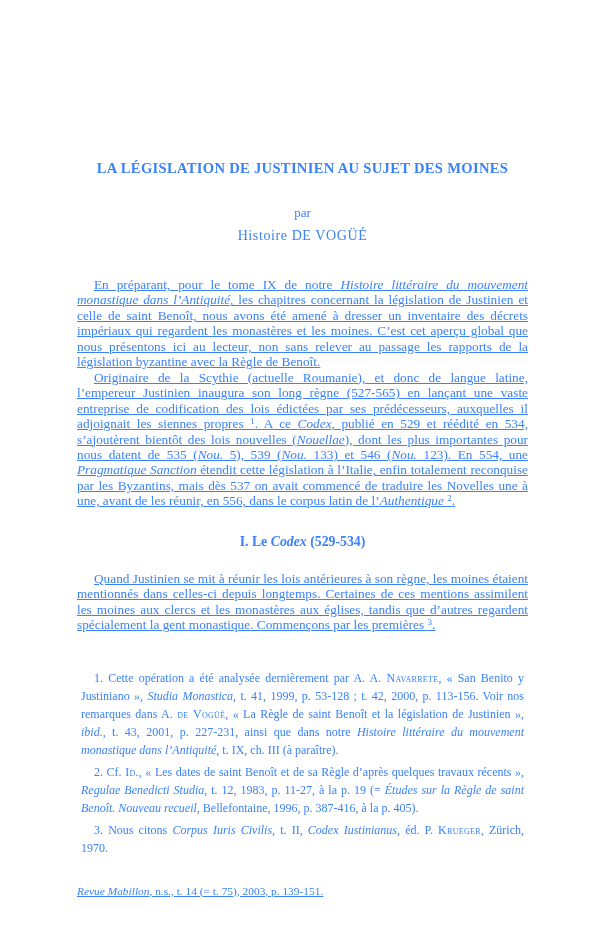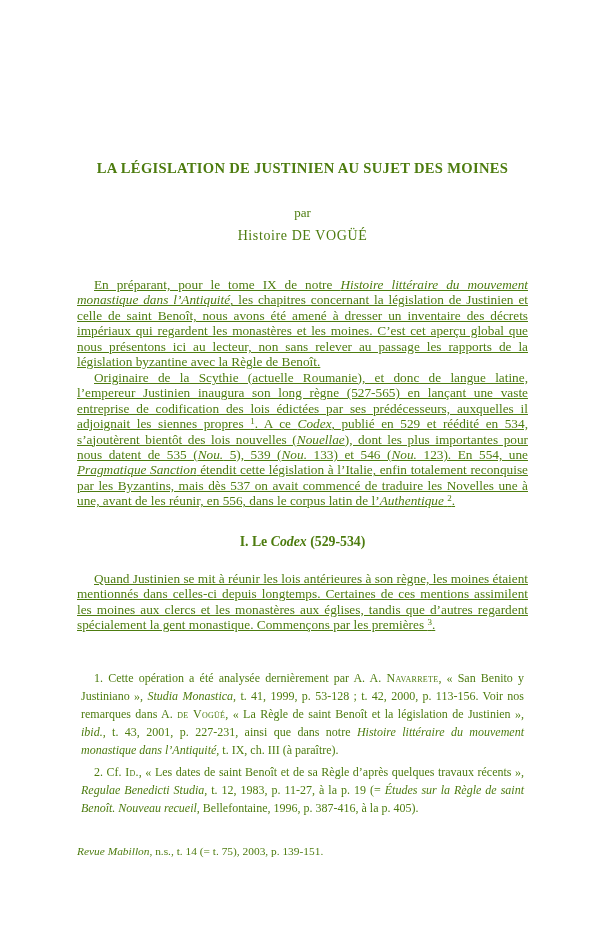--- a/index.html
+++ b/index.html
@@ -2,21 +2,21 @@
 <html lang="fr"><head>
 <meta charset="utf-8">
 <style>
   html, body { margin: 0; padding: 0; background: #ffffff; }
   .page {
     position: relative;
     width: 604px;
     height: 933px;
     background: #ffffff;
     font-family: "Liberation Serif", serif;
-    color: #4d7c0f;
+    color: #3b82f6;
     overflow: hidden;
   }
   .content {
     position: absolute;
     left: 77px;
     top: 0;
     width: 451px;
   }
   .title {
     margin: 160px 0 0 0;
@@ -61,20 +61,21 @@
     margin: 4px;
     font-size: 12px;
     line-height: 18px;
     text-align: justify;
     text-indent: 13px;
   }
   .journal-line {
     margin: 27px 0 0 0;
     font-size: 11.4px;
     line-height: 14px;
+    text-decoration: underline;
   }
   .seg-italic { font-style: italic; }
   .seg-bold { font-weight: bold; }
   .seg-bolditalic { font-weight: bold; font-style: italic; }
   .seg-smallcaps { font-variant: small-caps; letter-spacing: 0.3px; }
   sup.seg-sup {
     font-size: 0.68em;
     line-height: 0;
     vertical-align: baseline;
     position: relative;
@@ -97,18 +98,19 @@
       <p class="body-par"><span class="seg-plain">Originaire de la Scythie (actuelle Roumanie), et donc de langue latine, l’empereur Justinien inaugura son long règne (527-565) en lançant une vaste entreprise de codification des lois édictées par ses prédécesseurs, auxquelles il adjoignait les siennes propres </span><sup class="seg-sup">1</sup><span class="seg-plain">. A ce </span><span class="seg-italic">Codex</span><span class="seg-plain">, publié en 529 et réédité en 534, s’ajoutèrent bientôt des lois nouvelles (</span><span class="seg-italic">Nouellae</span><span class="seg-plain">), dont les plus importantes pour nous datent de 535 (</span><span class="seg-italic">Nou.</span><span class="seg-plain"> 5), 539 (</span><span class="seg-italic">Nou.</span><span class="seg-plain"> 133) et 546 (</span><span class="seg-italic">Nou.</span><span class="seg-plain"> 123). En 554, une </span><span class="seg-italic">Pragmatique Sanction</span><span class="seg-plain"> étendit cette législation à l’Italie, enfin totalement reconquise par les Byzantins, mais dès 537 on avait commencé de traduire les Novelles une à une, avant de les réunir, en 556, dans le corpus latin de l’</span><span class="seg-italic">Authentique</span><span class="seg-plain"> </span><sup class="seg-sup">2</sup><span class="seg-plain">.</span></p>
     </div>
 
     <h2 class="section-heading"><span class="seg-bold">I. Le </span><span class="seg-bolditalic">Codex</span><span class="seg-bold"> (529-534)</span></h2>
 
     <p class="body-par"><span class="seg-plain">Quand Justinien se mit à réunir les lois antérieures à son règne, les moines étaient mentionnés dans celles-ci depuis longtemps. Certaines de ces mentions assimilent les moines aux clercs et les monastères aux églises, tandis que d’autres regardent spécialement la gent monastique. Commençons par les premières </span><sup class="seg-sup">3</sup><span class="seg-plain">.</span></p>
 
     <div class="footnotes">
       <p class="footnote"><span class="seg-plain">1. Cette opération a été analysée dernièrement par A. A. </span><span class="seg-smallcaps">Navarrete</span><span class="seg-plain">, « San Benito y Justiniano », </span><span class="seg-italic">Studia Monastica</span><span class="seg-plain">, t. 41, 1999, p. 53-128 ; t. 42, 2000, p. 113-156. Voir nos remarques dans A. </span><span class="seg-smallcaps">de Vogüé</span><span class="seg-plain">, « La Règle de saint Benoît et la législation de Justinien », </span><span class="seg-italic">ibid.</span><span class="seg-plain">, t. 43, 2001, p. 227-231, ainsi que dans notre </span><span class="seg-italic">Histoire littéraire du mouvement monastique dans l’Antiquité</span><span class="seg-plain">, t. IX, ch. III (à paraître).</span></p>
       <p class="footnote"><span class="seg-plain">2. Cf. </span><span class="seg-smallcaps">Id.</span><span class="seg-plain">, « Les dates de saint Benoît et de sa Règle d’après quelques travaux récents », </span><span class="seg-italic">Regulae Benedicti Studia</span><span class="seg-plain">, t. 12, 1983, p. 11-27, à la p. 19 (= </span><span class="seg-italic">Études sur la Règle de saint Benoît. Nouveau recueil</span><span class="seg-plain">, Bellefontaine, 1996, p. 387-416, à la p. 405).</span></p>
+      <p class="footnote"><span class="seg-plain">3. Nous citons </span><span class="seg-italic">Corpus Iuris Civilis</span><span class="seg-plain">, t. II, </span><span class="seg-italic">Codex Iustinianus</span><span class="seg-plain">, éd. P. </span><span class="seg-smallcaps">Krueger</span><span class="seg-plain">, Zürich, 1970.</span></p>
     </div>
 
     <p class="journal-line"><span class="seg-italic">Revue Mabillon</span><span class="seg-plain">, n.s., t. 14 (= t. 75), 2003, p. 139-151.</span></p>
 
   </div>
 </div>
 
 </body></html>

